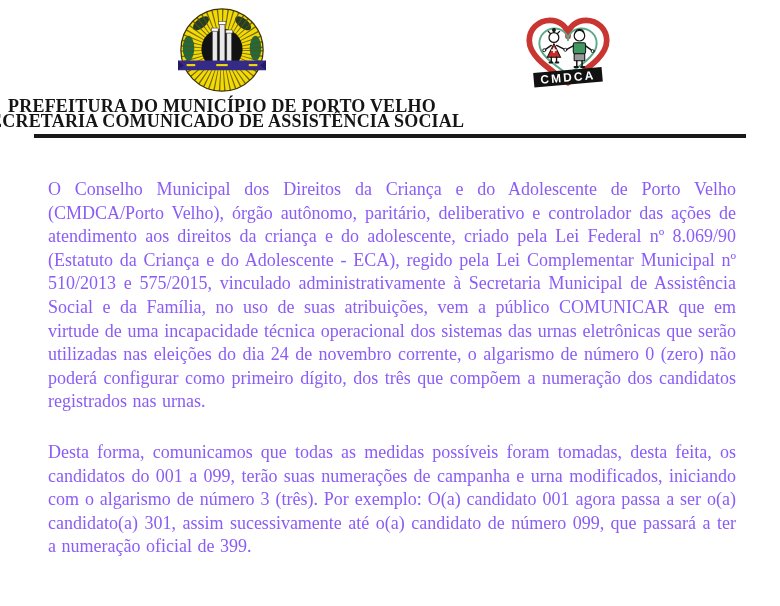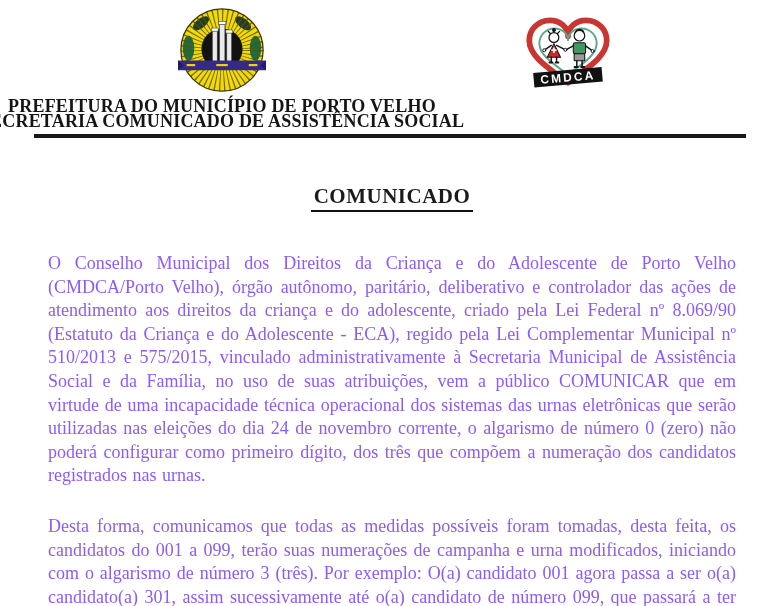--- a/index.html
+++ b/index.html
@@ -144,22 +144,19 @@
             <text x="60" y="83.5" text-anchor="middle" fill="#ffffff" font-family="Liberation Sans, DejaVu Sans, sans-serif" font-size="13.5" font-weight="bold" letter-spacing="2.5">CMDCA</text>
           </g>
         </svg>
       </div>
     </div>
   </div>
 
   <div class="header-rule"></div>
 
   <div class="doc-body">
-    <div class="doc-title-wrap">
-      <span class="doc-title">COMUNICADO</span>
-    </div>
 
     <p class="doc-paragraph first">O Conselho Municipal dos Direitos da Criança e do Adolescente de Porto Velho (CMDCA/Porto Velho), órgão autônomo, paritário, deliberativo e controlador das ações de atendimento aos direitos da criança e do adolescente, criado pela Lei Federal nº 8.069/90 (Estatuto da Criança e do Adolescente - ECA), regido pela Lei Complementar Municipal nº 510/2013 e 575/2015, vinculado administrativamente à Secretaria Municipal de Assistência Social e da Família, no uso de suas atribuições, vem a público COMUNICAR que em virtude de uma incapacidade técnica operacional dos sistemas das urnas eletrônicas que serão utilizadas nas eleições do dia 24 de novembro corrente, o algarismo de número 0 (zero) não poderá configurar como primeiro dígito, dos três que compõem a numeração dos candidatos registrados nas urnas.</p>
 
     <p class="doc-paragraph second">Desta forma, comunicamos que todas as medidas possíveis foram tomadas, desta feita, os candidatos do 001 a 099, terão suas numerações de campanha e urna modificados, iniciando com o algarismo de número 3 (três). Por exemplo: O(a) candidato 001 agora passa a ser o(a) candidato(a) 301, assim sucessivamente até o(a) candidato de número 099, que passará a ter a numeração oficial de 399.</p>
   </div>
 
 </div>
 
 </body></html>

